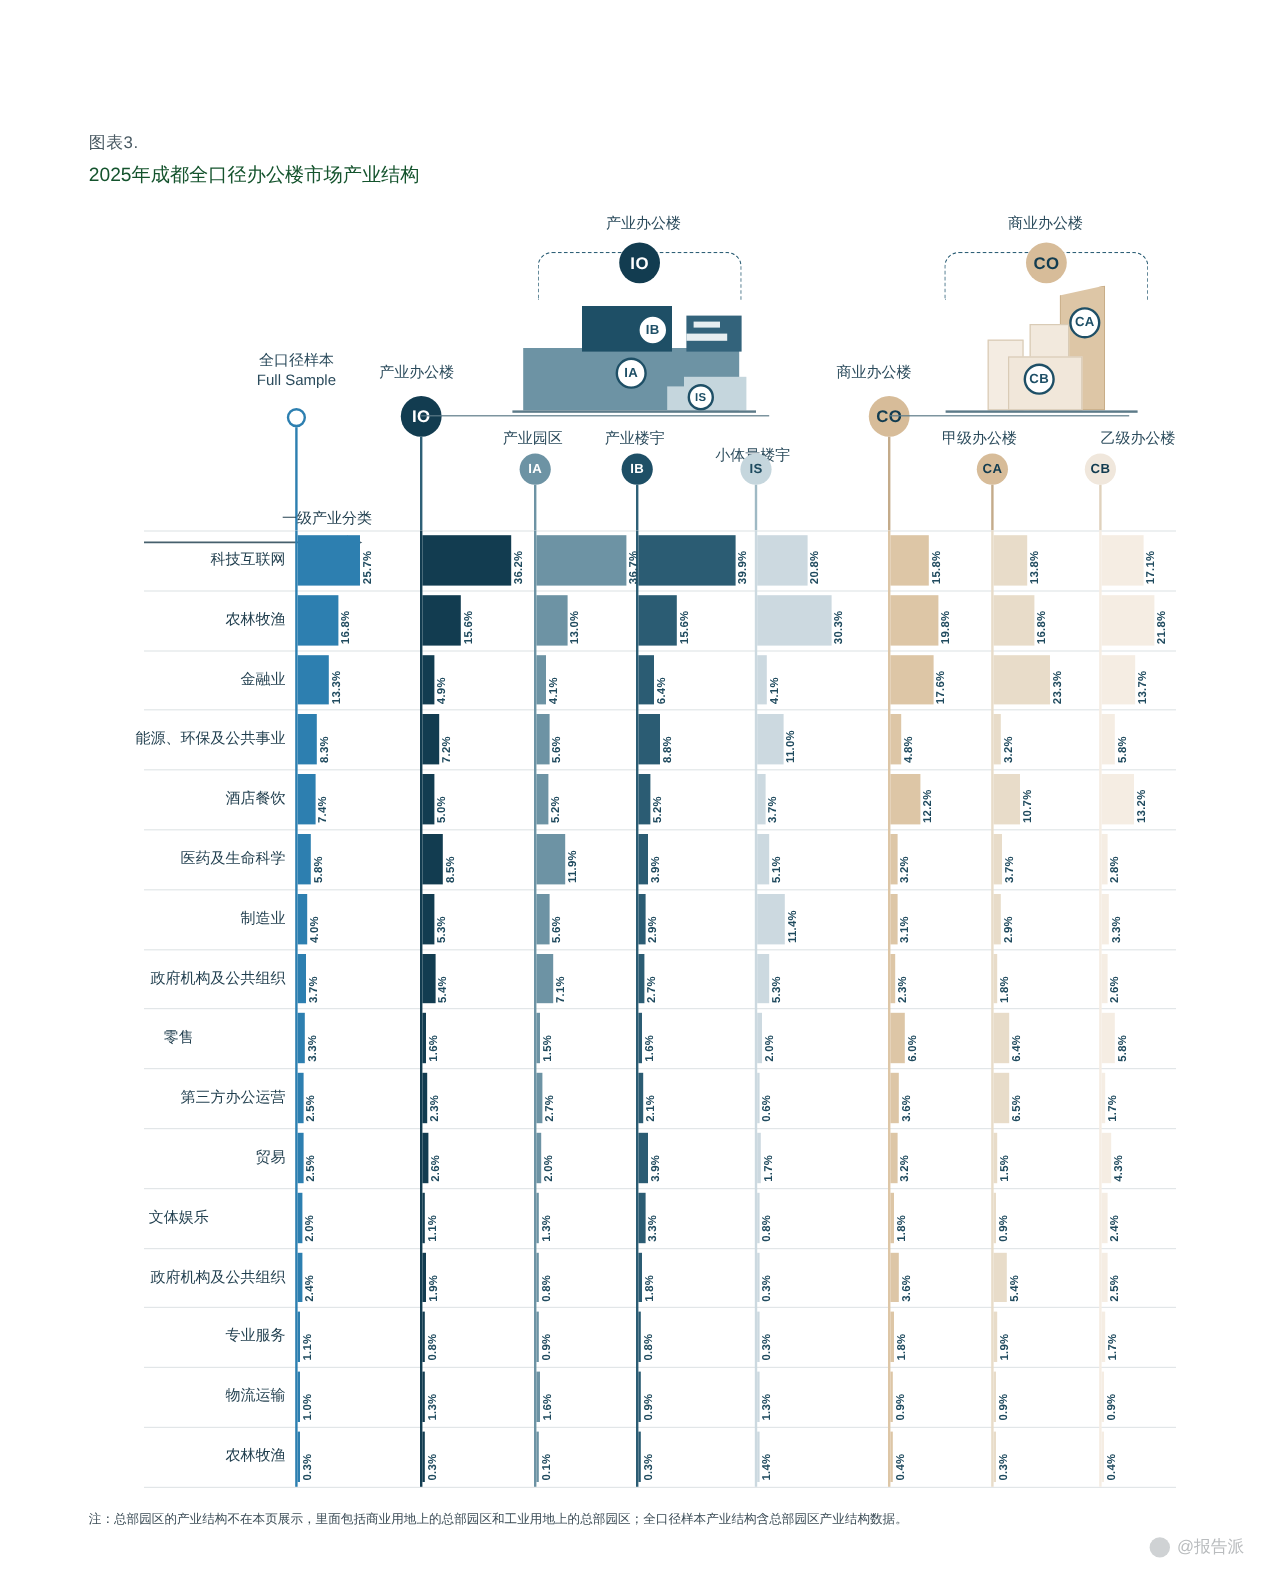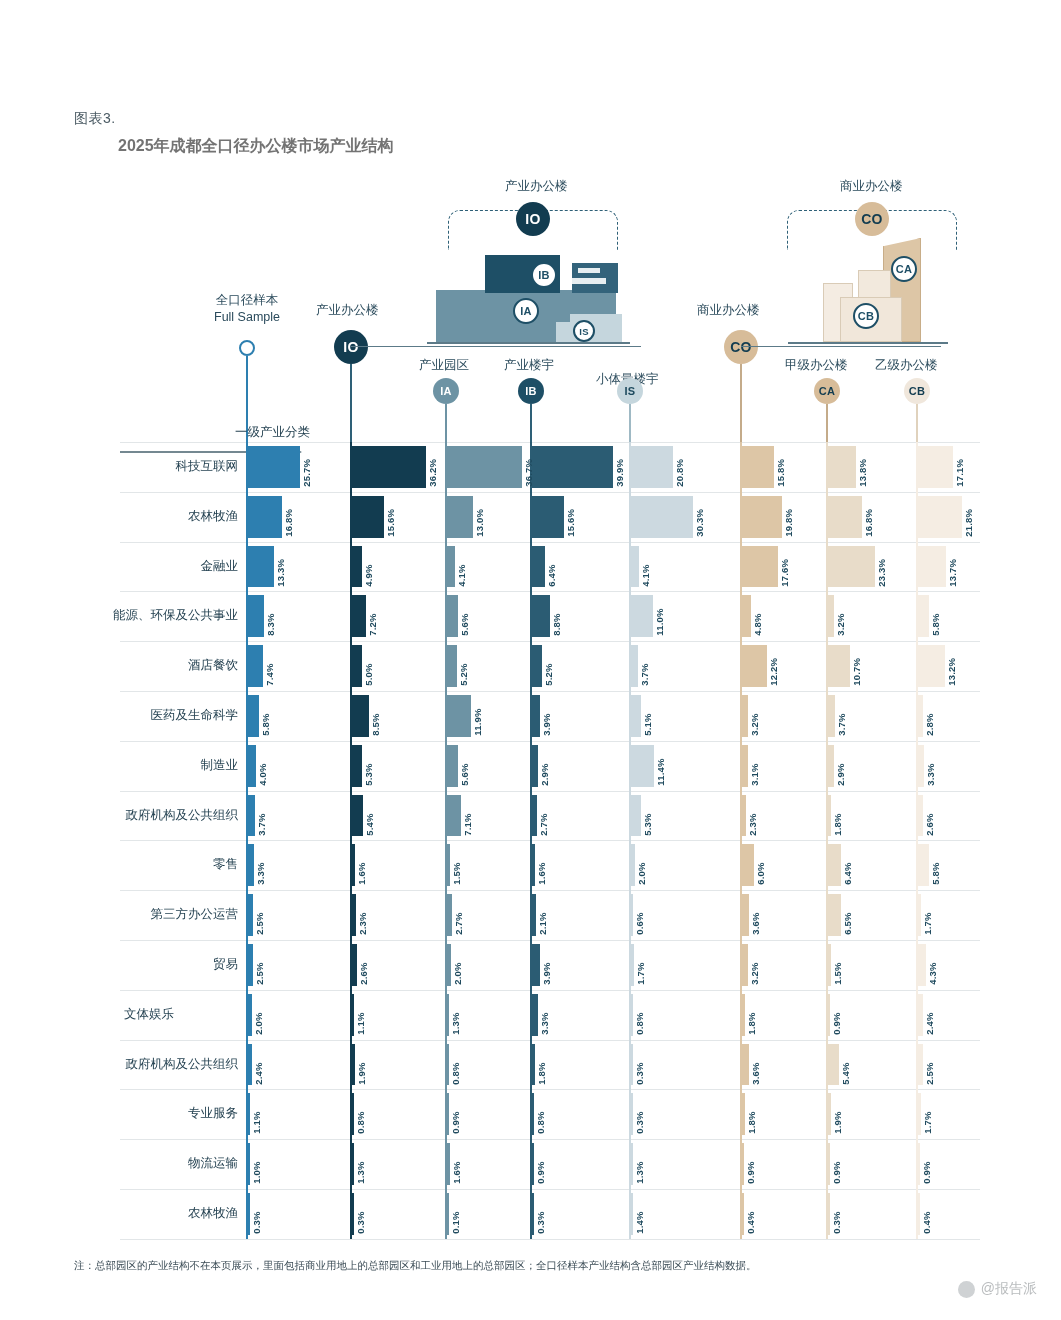--- a/index.html
+++ b/index.html
@@ -9,21 +9,21 @@
     background:#ffffff;
     font-family:"Liberation Sans","DejaVu Sans",sans-serif;
     color:#173a4d;
     position:relative;
     overflow:hidden;
   }
 
   
   #header { position:absolute; left:74px; top:110px; }
   #fig-no { font-size:14px; color:#4a5a63; letter-spacing:.5px; }
-  #fig-title { font-size:16px; font-weight:bold; color:#737373; margin-top:8px;margin-left:44px; }
+  #fig-title { font-size:16px; font-weight:normal; color:#14532d; margin-top:8px; }
 
   
   #illustration { position:absolute; left:0; top:170px; width:1061px; height:180px; }
 
   .grp-label { position:absolute; font-size:12.5px; color:#2b4b5c; white-space:nowrap; }
 
   .badge {
     position:absolute; border-radius:50%;
     display:flex; align-items:center; justify-content:center;
     font-weight:bold; letter-spacing:.3px;
@@ -159,21 +159,21 @@
 
   <div class="col-title" style="left:697px; top:22px;">商业办公楼</div>
   <div class="badge badge-lg b-co" style="left:724px; top:50px;">CO</div>
   <div class="hline" style="left:741px; top:66px; width:200px;"></div>
   <div class="stem tan" style="left:740px; top:84px; height:78px;"></div>
 
   <div class="col-title" style="left:785px; top:77px;">甲级办公楼</div>
   <div class="badge badge-md b-ca" style="left:814px; top:98px;">CA</div>
   <div class="stem tan" style="left:826px; top:124px; height:38px;"></div>
 
-  <div class="col-title" style="left:875px; top:77px;">乙级办公楼</div>
+  <div class="col-title" style="left:917px; top:77px;">乙级办公楼</div>
   <div class="badge badge-md b-cb" style="left:904px; top:98px;">CB</div>
   <div class="stem tan" style="left:916px; top:124px; height:38px; background:#e0d2bd;"></div>
 </div>
 
 <div id="cat-head">
   <div id="cat-head-label">一级产业分类</div>
   <svg id="cat-arrow" viewBox="0 0 190 12">
     <line x1="0" y1="6" x2="178" y2="6" stroke="#46606d" stroke-width="1.6"></line>
     <polyline points="169,1 180,6 169,11" fill="none" stroke="#46606d" stroke-width="1.6"></polyline>
   </svg>
@@ -198,21 +198,21 @@
     <div class="rowline" style="left: 120px; width: 860px; top: 747px;"></div>
     <div class="rowline" style="left: 120px; width: 860px; top: 796.8px;"></div>
     <div class="rowlabel" style="top: 15.9px; left: 60px; width: 178px;">科技互联网</div>
     <div class="rowlabel" style="top: 65.7px; left: 60px; width: 178px;">农林牧渔</div>
     <div class="rowlabel" style="top: 115.5px; left: 60px; width: 178px;">金融业</div>
     <div class="rowlabel" style="top: 165.3px; left: 60px; width: 178px;">能源、环保及公共事业</div>
     <div class="rowlabel" style="top: 215.1px; left: 60px; width: 178px;">酒店餐饮</div>
     <div class="rowlabel" style="top: 264.9px; left: 60px; width: 178px;">医药及生命科学</div>
     <div class="rowlabel" style="top: 314.7px; left: 60px; width: 178px;">制造业</div>
     <div class="rowlabel" style="top: 364.5px; left: 60px; width: 178px;">政府机构及公共组织</div>
-    <div class="rowlabel" style="top: 414.3px; left: 60px; width: 178px;">零售</div>
+    <div class="rowlabel" style="top: 414.3px; left: 60px; width: 178px; text-align: center;">零售</div>
     <div class="rowlabel" style="top: 464.1px; left: 60px; width: 178px;">第三方办公运营</div>
     <div class="rowlabel" style="top: 513.9px; left: 60px; width: 178px;">贸易</div>
     <div class="rowlabel" style="top: 563.7px; left: 60px; width: 178px; text-align: center;">文体娱乐</div>
     <div class="rowlabel" style="top: 613.5px; left: 60px; width: 178px;">政府机构及公共组织</div>
     <div class="rowlabel" style="top: 663.3px; left: 60px; width: 178px;">专业服务</div>
     <div class="rowlabel" style="top: 713.1px; left: 60px; width: 178px;">物流运输</div>
     <div class="rowlabel" style="top: 762.9px; left: 60px; width: 178px;">农林牧渔</div>
     <div class="axis" style="left: 246px; top: 0px; height: 796.8px; background: rgb(45, 127, 176);"></div>
     <div class="axis" style="left: 350px; top: 0px; height: 796.8px; background: rgb(18, 60, 80);"></div>
     <div class="axis" style="left: 445px; top: 0px; height: 796.8px; background: rgb(109, 147, 164);"></div>

